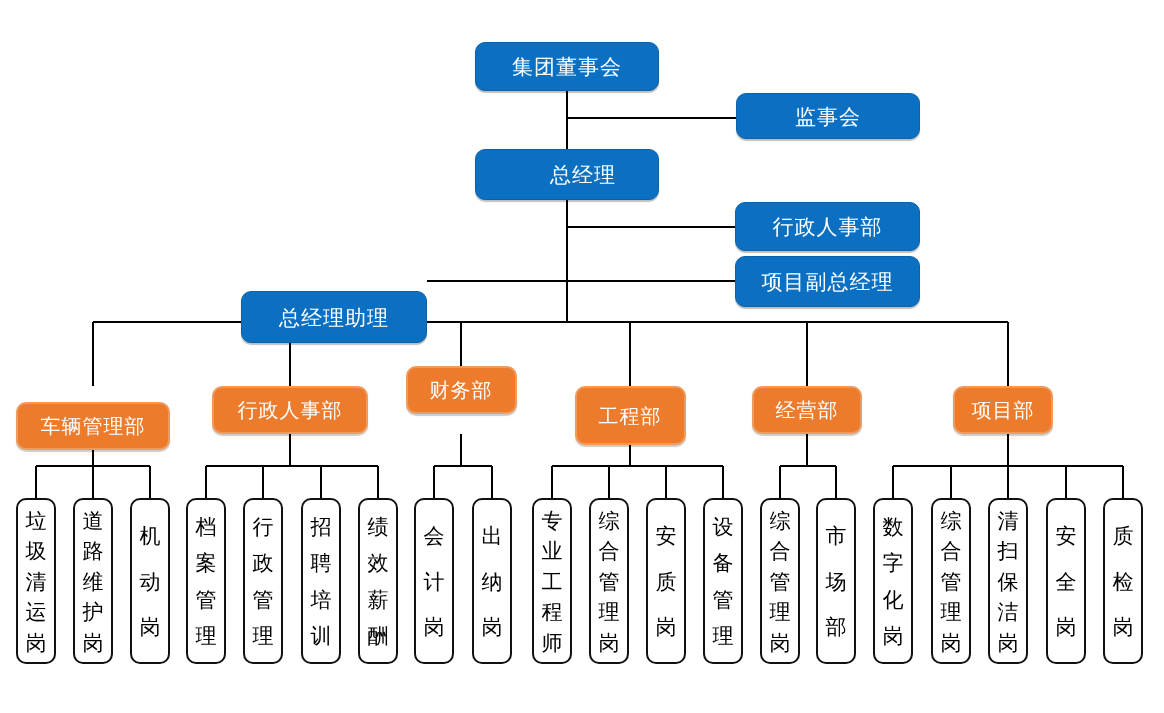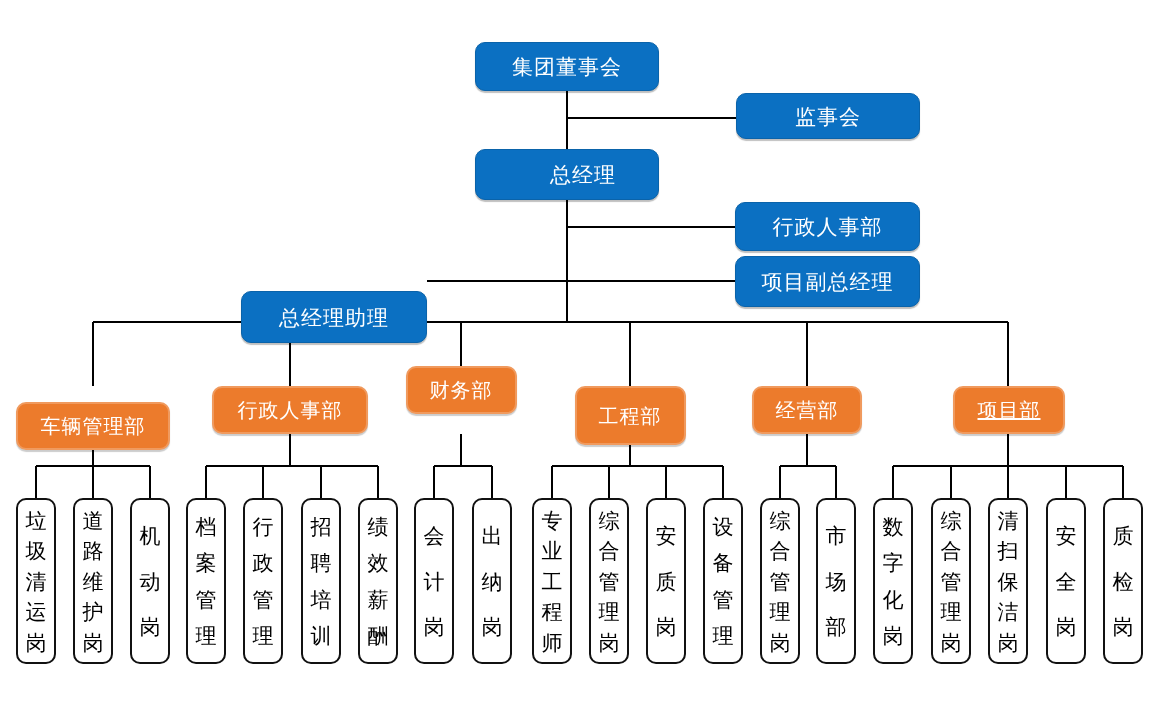--- a/index.html
+++ b/index.html
@@ -193,21 +193,21 @@
         <span>合</span>
         <span>管</span>
         <span>理</span>
         <span>岗</span>
       </div>
       <div class="leaf" style="left: 816px; top: 498px;">
         <span>市</span>
         <span>场</span>
         <span>部</span>
       </div>
-      <div class="node orange" style="left: 953px; top: 386px; width: 112px; height: 48px; text-decoration: underline;">
+      <div class="node orange" style="left: 953px; top: 386px; width: 100px; height: 48px;">
         <span>项目部</span>
       </div>
       <div class="leaf" style="left: 873px; top: 498px;">
         <span>数</span>
         <span>字</span>
         <span>化</span>
         <span>岗</span>
       </div>
       <div class="leaf" style="left: 931px; top: 498px;">
         <span>综</span>

